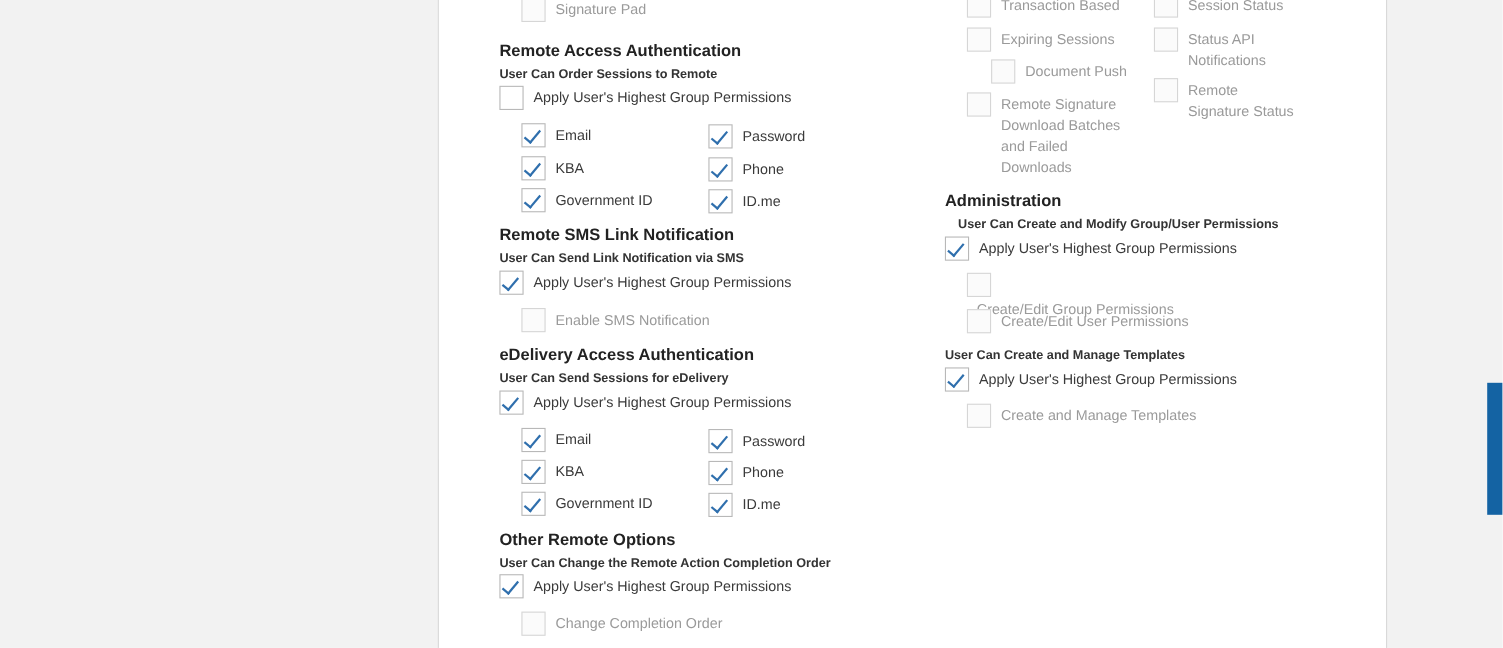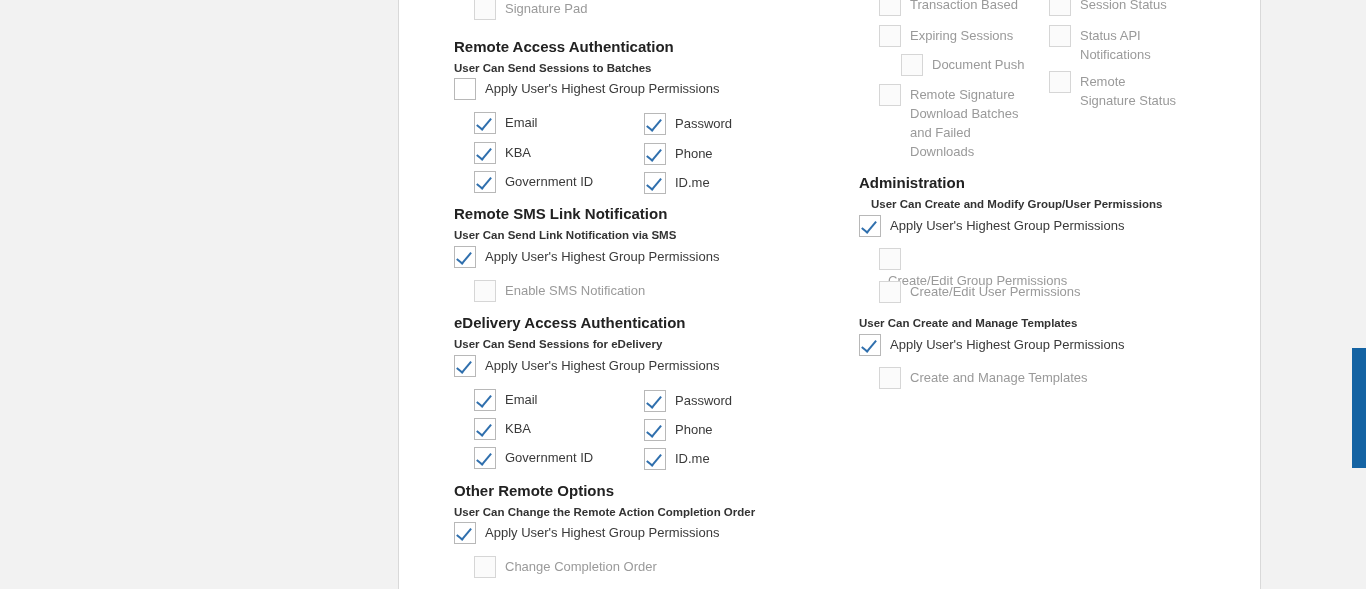--- a/index.html
+++ b/index.html
@@ -146,21 +146,21 @@
   <div class="content">
 
     <div class="col-left">
 
       <div class="cb-row" style="left:20px; top:-2px;">
         <span class="cb disabled"></span>
         <span class="cb-label dim">Signature Pad</span>
       </div>
 
       <h3 class="section-title" style="position:absolute; left:0; top:38px;">Remote Access Authentication</h3>
-      <div class="sub-title" style="position:absolute; left:0; top:62px;">User Can Send Sessions to Batches</div>
+      <div class="sub-title" style="position:absolute; left:0; top:62px;">User Can Order Sessions to Remote</div>
 
       <div class="cb-row" style="left:0px; top:78px;">
         <span class="cb"></span>
         <span class="cb-label">Apply User's Highest Group Permissions</span>
       </div>
 
       <div class="cb-row" style="left:20px; top:112px;">
         <span class="cb checked"></span>
         <span class="cb-label">Email</span>
       </div>

